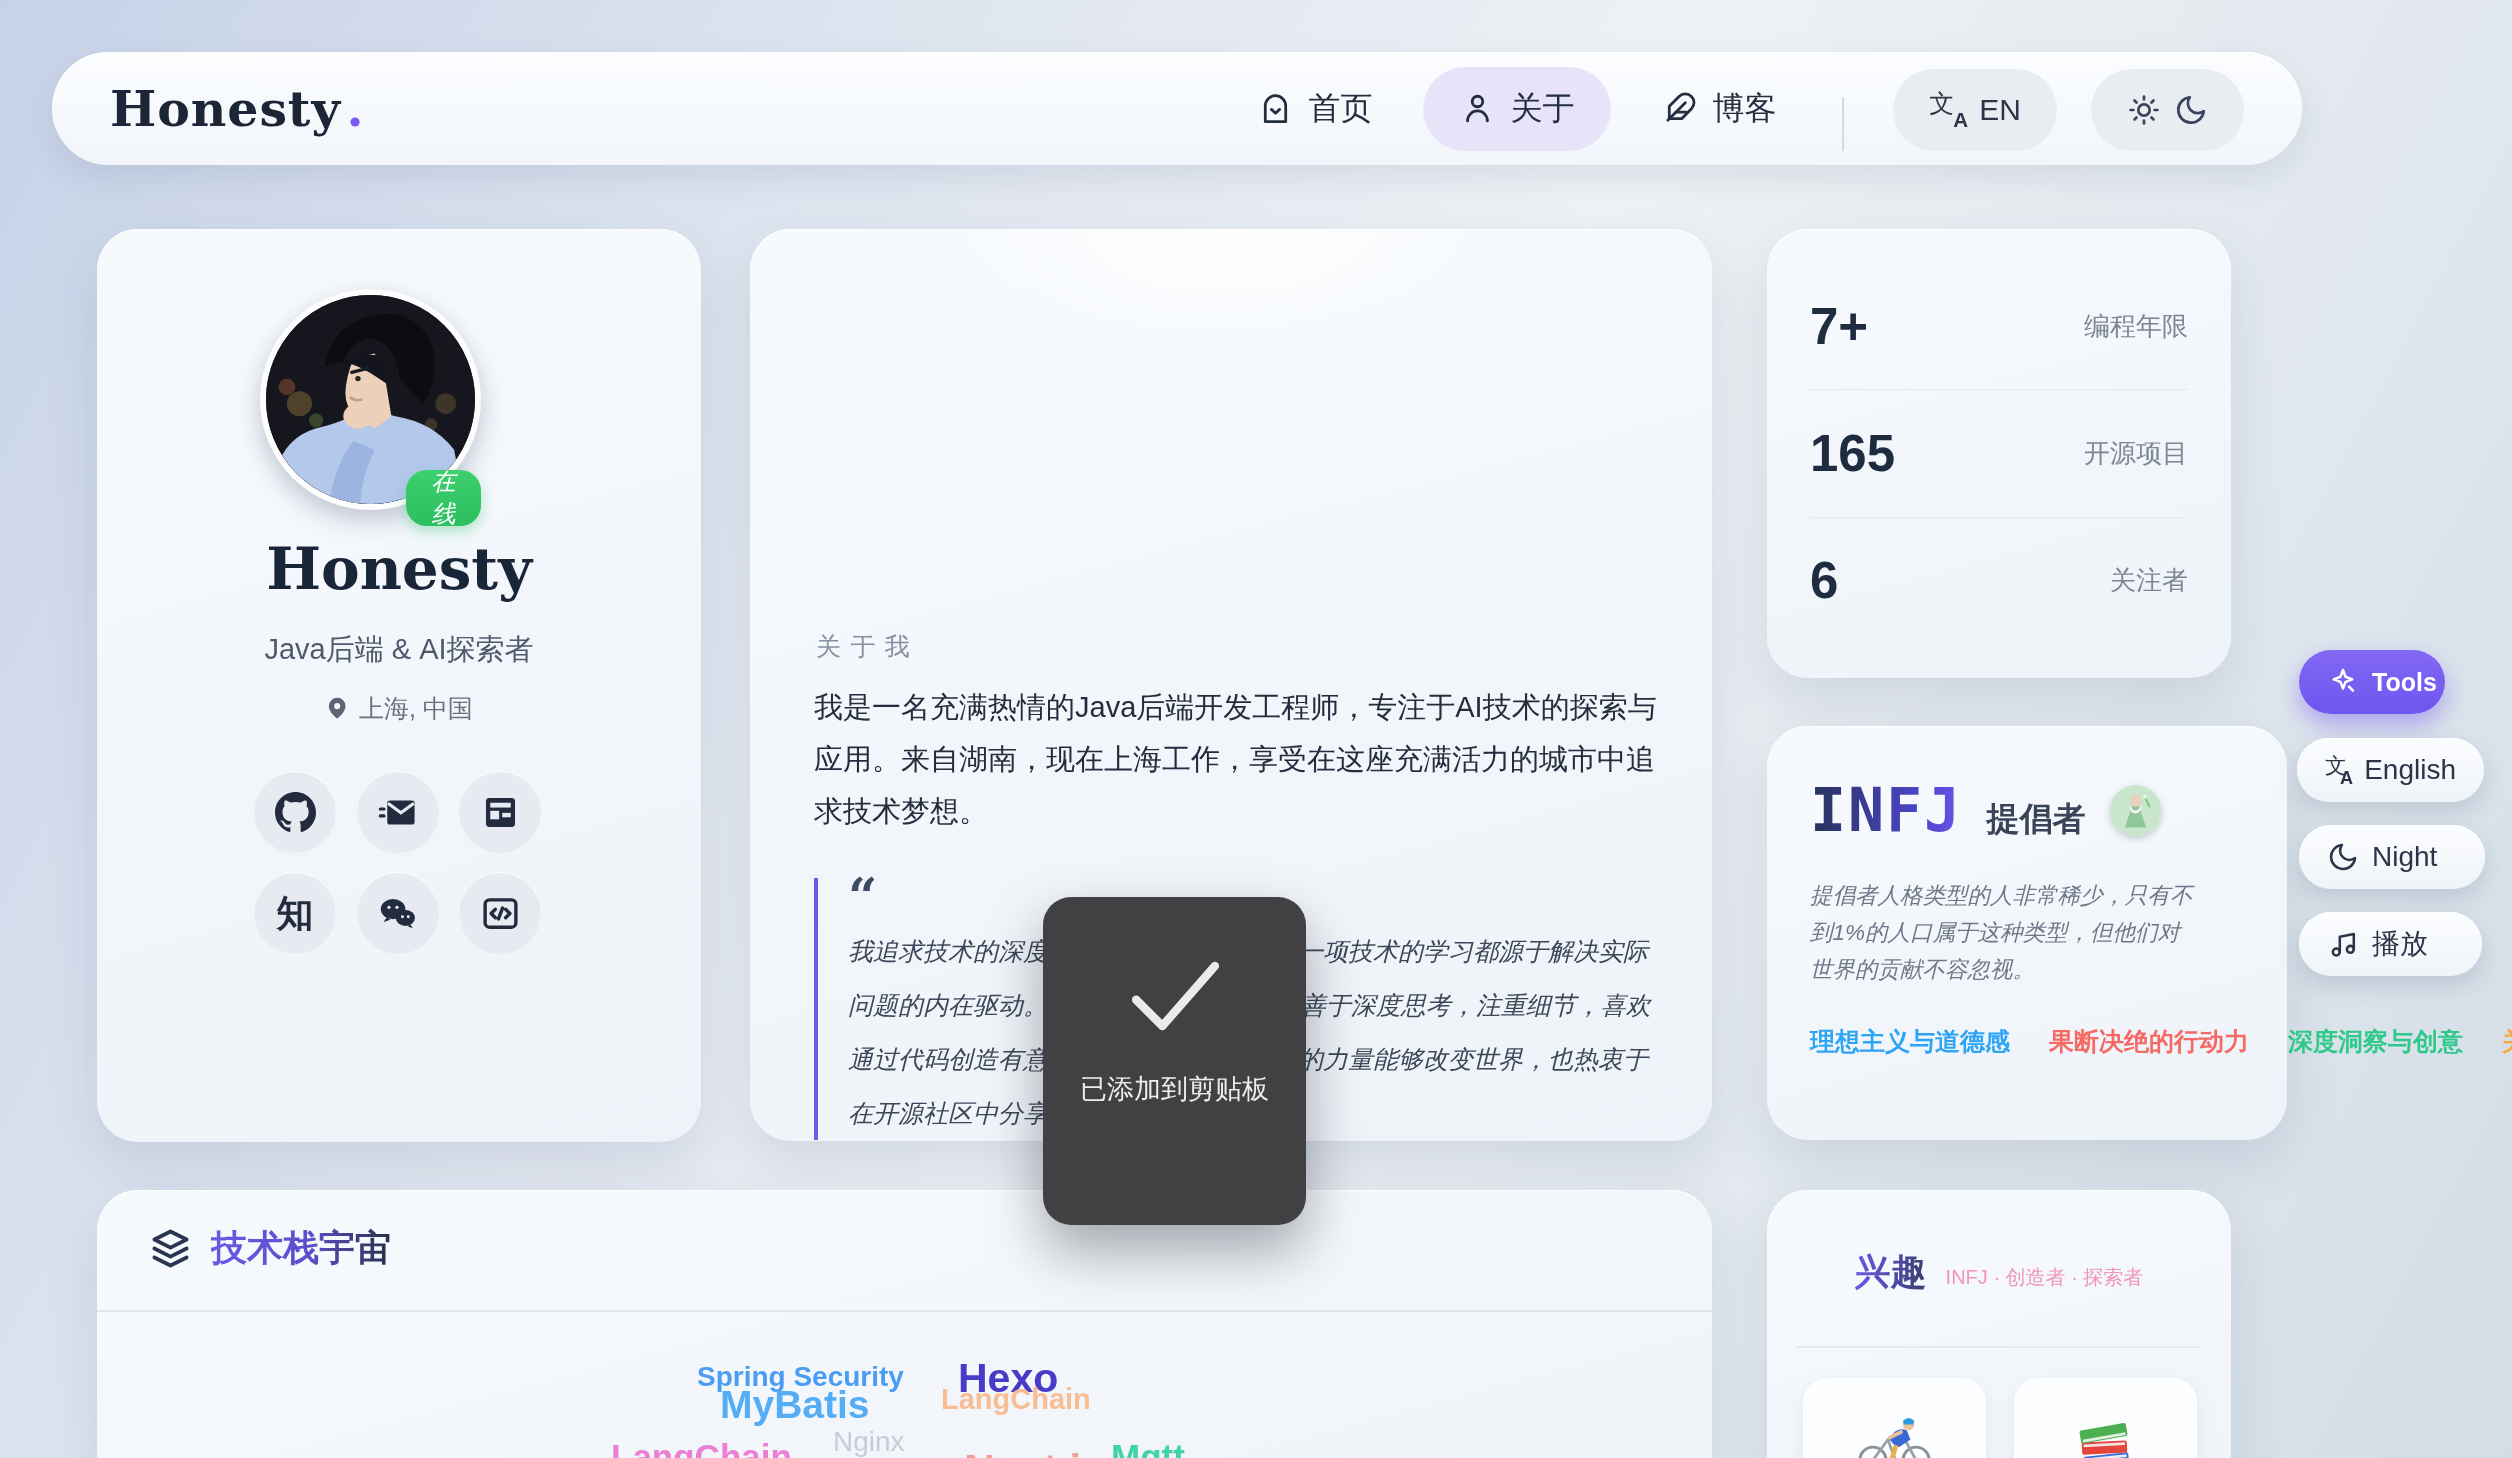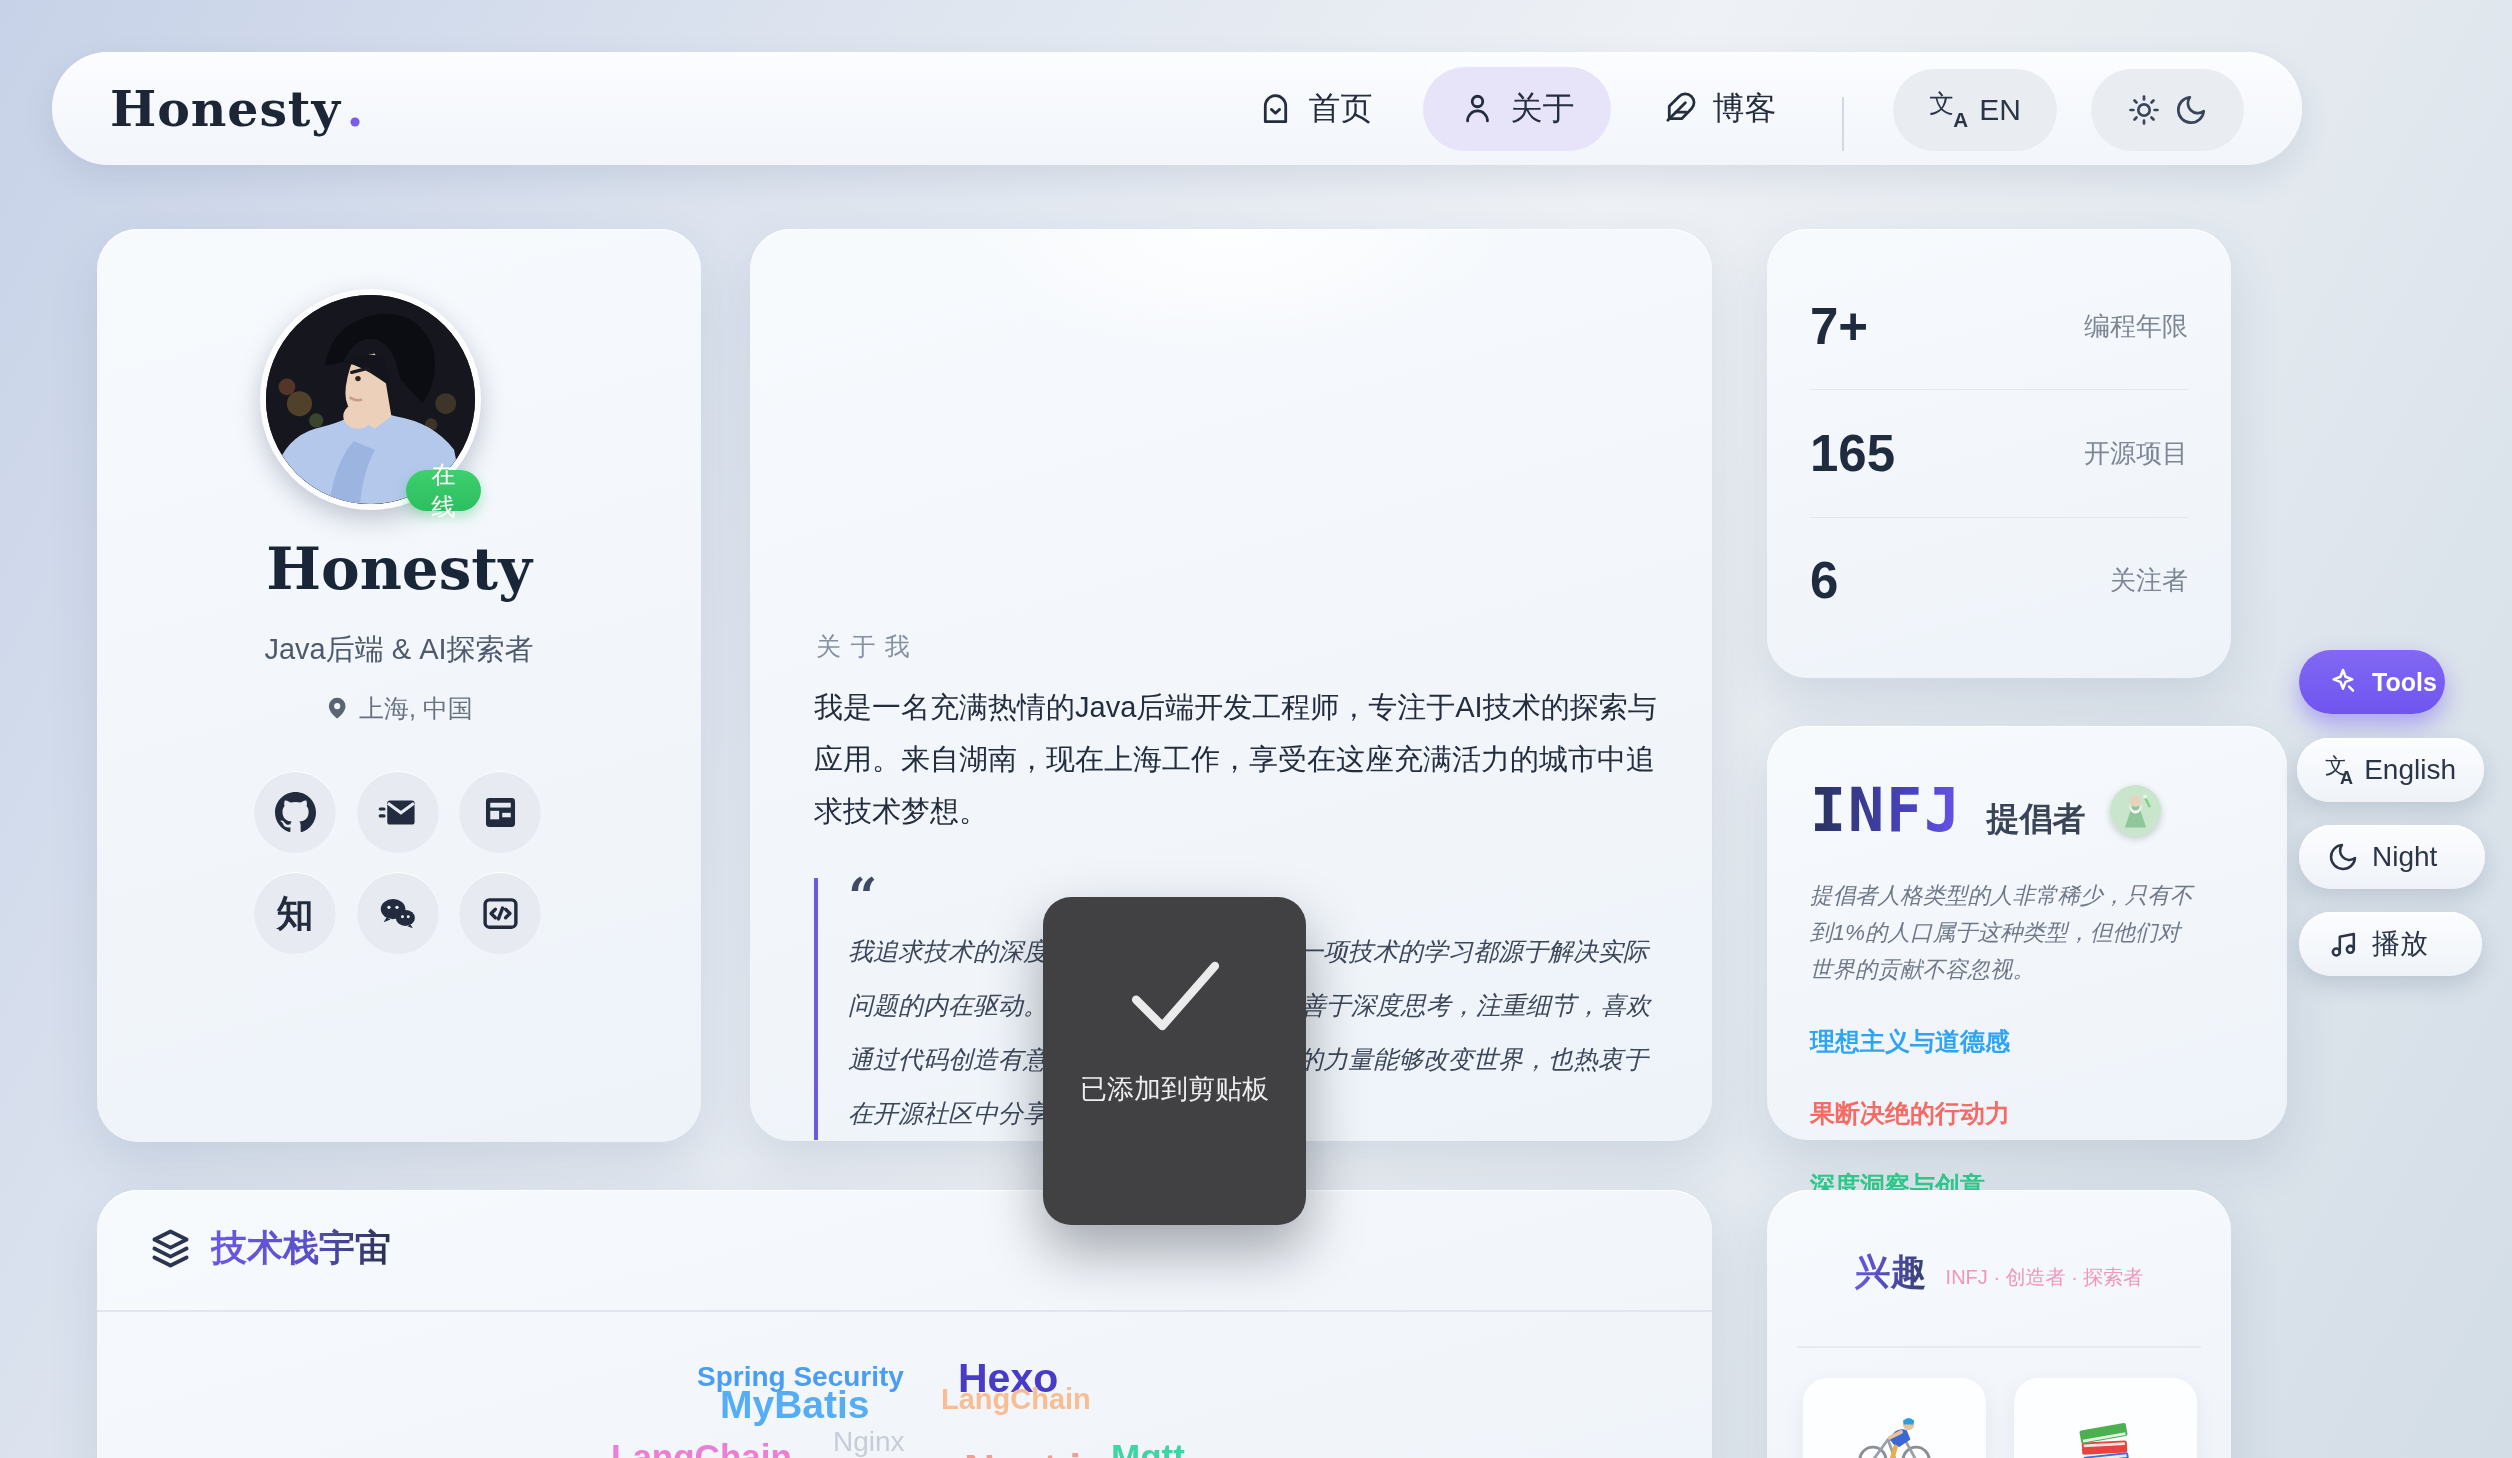--- a/index.html
+++ b/index.html
@@ -30,23 +30,23 @@
   .card{ position:absolute; border-radius:41px;
     background:linear-gradient(165deg,#f7fafd 0%,#f2f6fb 55%,#eef3f9 100%);
     box-shadow:0 22.5px 52px rgba(40,62,105,.12), inset 0 0.9px 0 #ffffff; }
 
   
   .profile-card{ left:97px; top:229px; width:604px; height:913px; text-align:center; }
   .avatar-wrap{ position:absolute; left:163px; top:60px; width:221px; height:221px; }
   .avatar{ width:221px; height:221px; border-radius:50%; border:6.6px solid #fdfdfe; overflow:hidden;
     box-shadow:0 9.4px 24.4px rgba(30,45,80,.25); background:#17181f; }
   .avatar svg{ width:100%; height:100%; display:block; }
-  .status-badge{ position:absolute; left:146px; top:181px; height:41px; padding:0 22.5px; border-radius:20.6px;
+  .status-badge{ position:absolute; left:146px; top:181px; height:56px; padding:0 22.5px; border-radius:20.6px;
     background:linear-gradient(180deg,#3ecf6e,#2cbf60); color:#ffffff; font-size:24.4px; display:flex; align-items:center;
-    box-shadow:0 5.6px 13px rgba(46,191,96,.35); }
+    box-shadow:0 5.6px 13px rgba(46,191,96,.35);font-style:italic; }
   .profile-name{ position:absolute; left:0; top:306px; width:100%; font-family:"DejaVu Serif", serif;
     font-weight:700; font-size:58px; color:#182638; }
   .profile-title{ position:absolute; left:0; top:401px; width:100%; font-size:29px; color:#4e5a6c; }
   .profile-loc{ position:absolute; left:0; top:463px; width:100%; font-size:25px; color:#67717f;
     display:flex; align-items:center; justify-content:center; gap:9.4px; }
   .profile-loc svg{ width:24.4px; height:24.4px; }
   .social-row{ position:absolute; left:157px; width:289px; display:flex; gap:20.6px; }
   .social-row.r1{ top:542px; } .social-row.r2{ top:643px; }
   .s-btn{ width:82px; height:82px; border-radius:50%; background:#e7ebf1; display:flex; align-items:center;
     justify-content:center; cursor:pointer; box-shadow:inset 0 0.9px 0 #ffffff; }
@@ -78,21 +78,21 @@
 
   
   .infj-card{ left:1767px; top:726px; width:520px; height:414px; padding:49px 43px; }
   .infj-head{ display:flex; align-items:center; gap:24.4px; }
   .infj-type{ font-family:"DejaVu Sans Mono", monospace; font-weight:700; font-size:60px;
     background:linear-gradient(90deg,#27335a 0%,#4b44c8 70%,#6a55e8 100%);
     -webkit-background-clip:text; background-clip:text; color:transparent; letter-spacing:1.9px; }
   .infj-alias{ font-size:33px; font-weight:700; color:#3a4458; margin-top:18px; }
   .infj-avatar{ width:51px; height:51px; border-radius:50%; background:radial-gradient(circle at 35% 30%,#ddf0de,#b9e0c4); overflow:hidden; box-shadow:0 2.8px 7.5px rgba(40,80,50,.25); }
   .infj-desc{ margin-top:32px; font-size:22.5px; font-style:italic; color:#6e7889; line-height:37px; width:384px; }
-  .traits{ margin-top:37px; display:grid; grid-template-columns:1fr; row-gap:34px; column-gap:17px;gap:39px; }
+  .traits{ margin-top:37px; display:grid; grid-template-columns:1fr 1fr 1fr 1fr; row-gap:34px; column-gap:17px;gap:39px; }
   .trait{ font-size:25px; font-weight:700; white-space:nowrap; }
 
   
   .float-btn{ position:absolute; height:64px; border-radius:32px; display:flex; align-items:center; gap:13px;
     padding:0 28px; cursor:pointer; font-size:28px; }
   .float-btn.light{ background:linear-gradient(180deg,#fcfdff,#eff3f8); color:#2b3547;
     box-shadow:0 9.4px 22.5px rgba(40,60,100,.16), inset 0 0.9px 0 #ffffff; }
   .fb-tools{ left:2299px; top:650px; width:146px; background:linear-gradient(180deg,#8268f3,#6f55ef); color:#ffffff;
     box-shadow:0 11.2px 24.4px rgba(110,85,240,.45); font-weight:600; font-size:25px;}
   .fb-lang{ left:2297px; top:738px; width:187px; }

